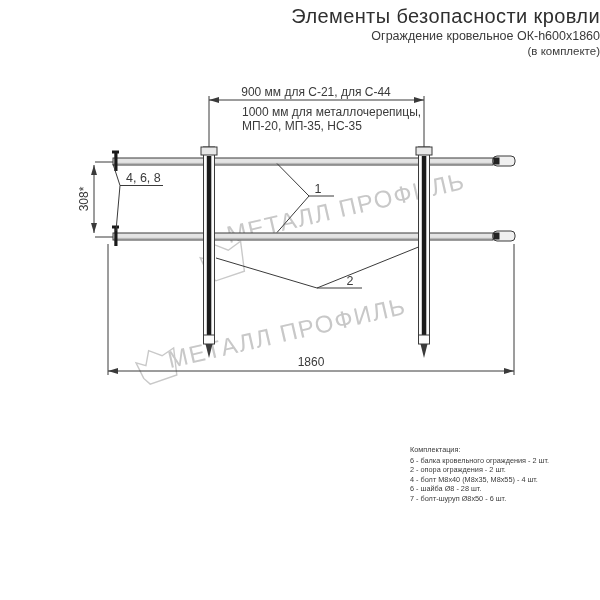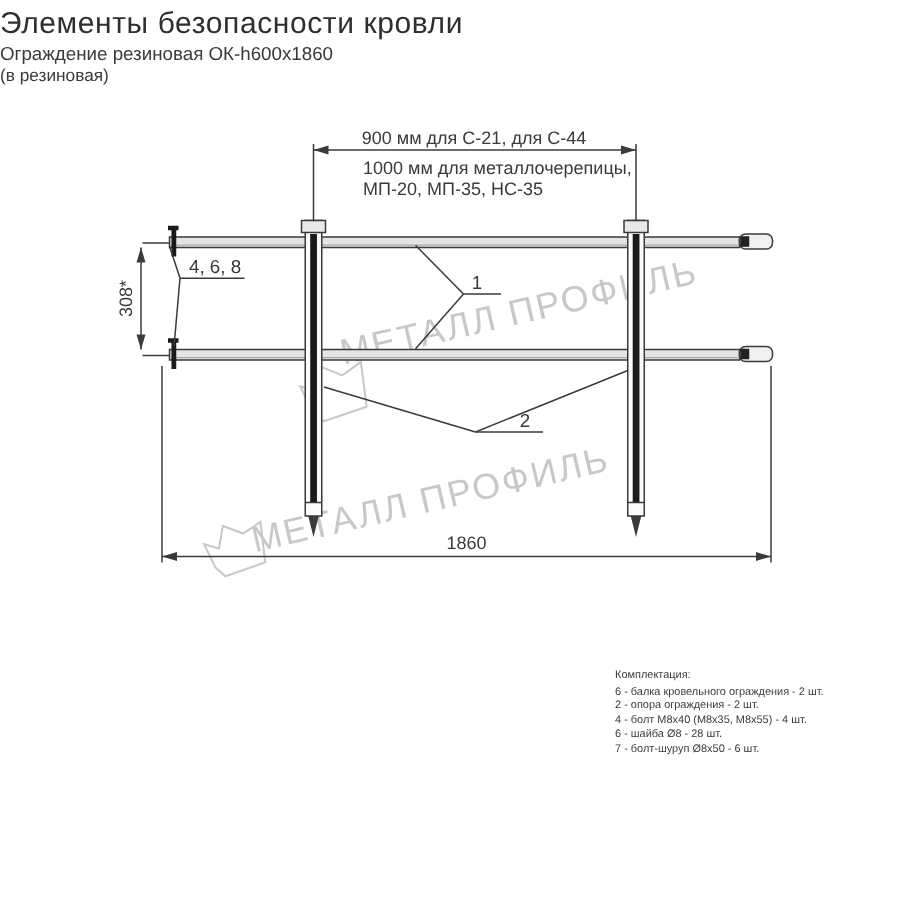--- a/index.html
+++ b/index.html
@@ -1,41 +1,41 @@
 <!DOCTYPE html>
 <html><head>
 <meta charset="utf-8">
 <style>
   html,body{margin:0;padding:0;background:#ffffff;}
   #stage{
     position:relative;width:600px;height:600px;background:#ffffff;
     font-family:"Liberation Sans",sans-serif;color:#3a3a3a;overflow:hidden;
   }
-  .hdr{position:absolute;left:0;width:600px;text-align:left;}
+  .hdr{position:absolute;left:0;width:600px;text-align:right;}
   #title{top:5px;font-size:20px;letter-spacing:.4px;color:#2f2f2f;}
   #subtitle{top:29px;font-size:12.5px;}
   #note{top:45px;font-size:11.5px;}
   svg text{font-family:"Liberation Sans",sans-serif;fill:#3a3a3a;}
   .wm{fill:#c8c8c8;font-size:24px;letter-spacing:1.5px;}
   .lg{fill:none;stroke:#c9c9c9;stroke-width:1.4;}
   .ln{stroke:#3a3a3a;stroke-width:1;fill:none;}
   .ar{fill:#3a3a3a;stroke:none;}
   .dimtxt{font-size:12px;}
   .lbltxt{font-size:12.5px;}
   #kit{position:absolute;left:410px;top:445px;width:186px;font-size:7.3px;line-height:9.6px;color:#3c3c3c;}
   #kit .khead{margin-bottom:1px;}
 </style>
 </head>
 <body>
 
 <div id="stage">
 
   <div class="hdr" id="title">Элементы безопасности кровли</div>
-  <div class="hdr" id="subtitle">Ограждение резиновая ОК-h600х1860</div>
-  <div class="hdr" id="note">(в резиновая)</div>
+  <div class="hdr" id="subtitle">Ограждение кровельное ОК-h600х1860</div>
+  <div class="hdr" id="note">(в комплекте)</div>
 
   <svg width="600" height="600" viewBox="0 0 600 600" style="position:absolute;left:0;top:0">
 
     <g>
       <text class="wm" text-anchor="middle" transform="rotate(-13 346 208)" x="346" y="216">МЕТАЛЛ ПРОФИЛЬ</text>
       <text class="wm" text-anchor="middle" transform="rotate(-13 287 333)" x="287" y="341">МЕТАЛЛ ПРОФИЛЬ</text>
       <path class="lg" transform="translate(198,248) rotate(-13)" d="M4,28 L0,10 L10,15 L16,0 L29,9 L43,3 L40,33 L10,36 Z"></path>
       <path class="lg" transform="translate(134,354) rotate(-13)" d="M4,26 L0,9 L9,14 L15,0 L27,8 L40,3 L37,30 L9,33 Z"></path>
     </g>
 

